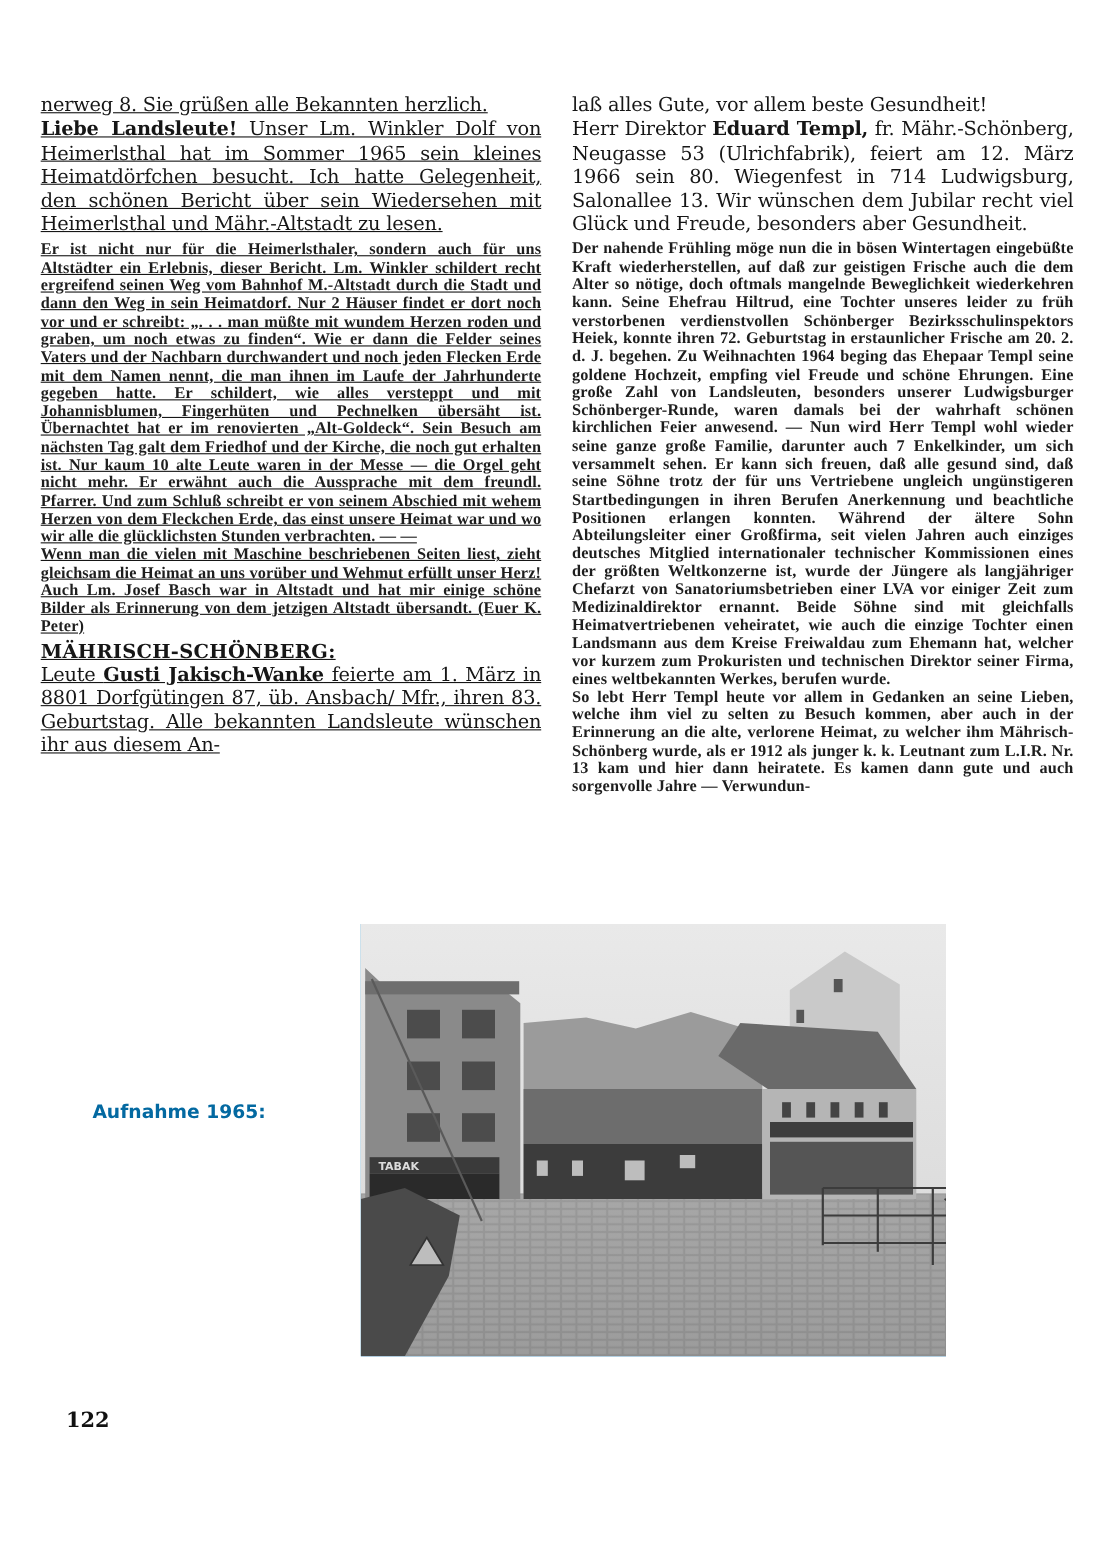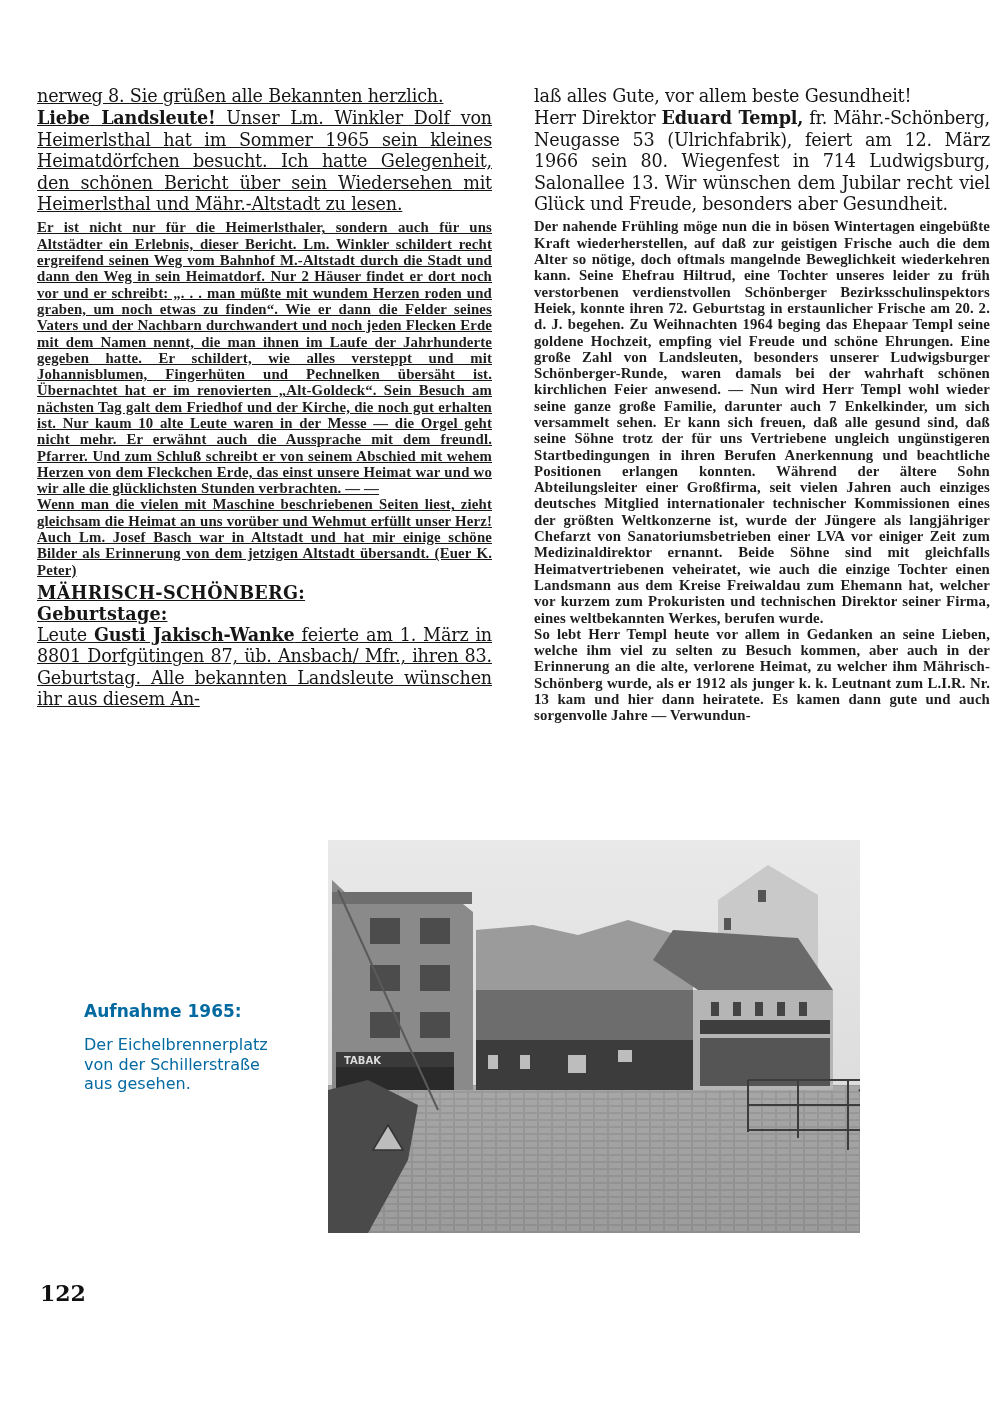--- a/index.html
+++ b/index.html
@@ -1,45 +1,44 @@
 <!DOCTYPE html>
 <html><head>
 <meta charset="utf-8">
 <style>
   html, body { margin: 0; padding: 0; background: #ffffff; }
   body { width: 1000px; height: 1413px; position: relative; overflow: hidden; color: #161616; }
   .col { position: absolute; top: 86px; width: 455px; text-align: justify; }
   #col-left { left: 37px; text-decoration: underline; }
-  #col-right { left: 534px; width: 456px; }
+  #col-right { left: 520px; width: 456px; }
   .lg { font-family: "DejaVu Serif", serif; font-size: 17.6px; line-height: 21.4px; margin: 0; letter-spacing: -0.2px; }
   .sm { font-family: "Liberation Serif", serif; font-size: 14.8px; line-height: 16.3px; margin: 0; font-weight: bold; color: #1e1e1e; letter-spacing: 0.15px; }
   .sm + .sm { margin-top: 0; }
   .bold { font-weight: bold; }
   .heading { font-family: "DejaVu Serif", serif; font-weight: bold; font-size: 17.6px; line-height: 21px; margin: 4px 0 0 0; letter-spacing: 0.3px; }
   .heading.sub { margin-top: 0; letter-spacing: 0.2px; }
 
   #photo { position: absolute; left: 328px; top: 840px; width: 532px; height: 393px; overflow: hidden; background: #0369a1; }
   #photo svg { display: block; }
 
   #caption { position: absolute; left: 84px; top: 1000px; width: 240px; font-family: "DejaVu Sans", sans-serif; color: #0369a1; }
   #caption-title { font-weight: bold; font-size: 17px; line-height: 22px; margin: 0 0 13px 0; }
   #caption-text { font-size: 16px; line-height: 19.5px; margin: 0; white-space: pre-line; }
 
-  #page-number { position: absolute; left: 40px; top: 1280px; font-family: "DejaVu Serif", serif; font-weight: bold; font-size: 22px; color: #111; }
+  #page-number { position: absolute; left: 60px; top: 1280px; font-family: "DejaVu Serif", serif; font-weight: bold; font-size: 19px; color: #111; }
 </style>
 </head>
 <body>
 
 <div id="col-left" class="col">
   <p class="lg">nerweg 8. Sie grüßen alle Bekannten herzlich.</p>
   <p class="lg"><span class="bold">Liebe Landsleute!</span><span> Unser Lm. Winkler Dolf von Heimerlsthal hat im Sommer 1965 sein kleines Heimatdörfchen besucht. Ich hatte Gelegenheit, den schönen Bericht über sein Wiedersehen mit Heimerlsthal und Mähr.-Altstadt zu lesen.</span></p>
   <p class="sm" style="margin-top:4px">Er ist nicht nur für die Heimerlsthaler, sondern auch für uns Altstädter ein Erlebnis, dieser Bericht. Lm. Winkler schildert recht ergreifend seinen Weg vom Bahnhof M.-Altstadt durch die Stadt und dann den Weg in sein Heimatdorf. Nur 2 Häuser findet er dort noch vor und er schreibt: „. . . man müßte mit wundem Herzen roden und graben, um noch etwas zu finden“. Wie er dann die Felder seines Vaters und der Nachbarn durchwandert und noch jeden Flecken Erde mit dem Namen nennt, die man ihnen im Laufe der Jahrhunderte gegeben hatte. Er schildert, wie alles versteppt und mit Johannisblumen, Fingerhüten und Pechnelken übersäht ist. Übernachtet hat er im renovierten „Alt-Goldeck“. Sein Besuch am nächsten Tag galt dem Friedhof und der Kirche, die noch gut erhalten ist. Nur kaum 10 alte Leute waren in der Messe — die Orgel geht nicht mehr. Er erwähnt auch die Aussprache mit dem freundl. Pfarrer. Und zum Schluß schreibt er von seinem Abschied mit wehem Herzen von dem Fleckchen Erde, das einst unsere Heimat war und wo wir alle die glücklichsten Stunden verbrachten. — —</p>
   <p class="sm">Wenn man die vielen mit Maschine beschriebenen Seiten liest, zieht gleichsam die Heimat an uns vorüber und Wehmut erfüllt unser Herz! Auch Lm. Josef Basch war in Altstadt und hat mir einige schöne Bilder als Erinnerung von dem jetzigen Altstadt übersandt. (Euer K. Peter)</p>
   <h2 class="heading">MÄHRISCH-SCHÖNBERG:</h2>
-  <h3 class="heading sub">Geburtstage:</h3>
   <p class="lg"><span>Leute </span><span class="bold">Gusti Jakisch-Wanke</span><span> feierte am 1. März in 8801 Dorfgütingen 87, üb. Ansbach/ Mfr., ihren 83. Geburtstag. Alle bekannten Landsleute wünschen ihr aus diesem An-</span></p>
 </div>
 
 <div id="col-right" class="col">
   <p class="lg">laß alles Gute, vor allem beste Gesundheit!</p>
   <p class="lg"><span>Herr Direktor </span><span class="bold">Eduard Templ,</span><span> fr. Mähr.-Schönberg, Neugasse 53 (Ulrichfabrik), feiert am 12. März 1966 sein 80. Wiegenfest in 714 Ludwigsburg, Salonallee 13. Wir wünschen dem Jubilar recht viel Glück und Freude, besonders aber Gesundheit.</span></p>
   <p class="sm" style="margin-top:3px">Der nahende Frühling möge nun die in bösen Wintertagen eingebüßte Kraft wiederherstellen, auf daß zur geistigen Frische auch die dem Alter so nötige, doch oftmals mangelnde Beweglichkeit wiederkehren kann. Seine Ehefrau Hiltrud, eine Tochter unseres leider zu früh verstorbenen verdienstvollen Schönberger Bezirksschulinspektors Heiek, konnte ihren 72. Geburtstag in erstaunlicher Frische am 20. 2. d. J. begehen. Zu Weihnachten 1964 beging das Ehepaar Templ seine goldene Hochzeit, empfing viel Freude und schöne Ehrungen. Eine große Zahl von Landsleuten, besonders unserer Ludwigsburger Schönberger-Runde, waren damals bei der wahrhaft schönen kirchlichen Feier anwesend. — Nun wird Herr Templ wohl wieder seine ganze große Familie, darunter auch 7 Enkelkinder, um sich versammelt sehen. Er kann sich freuen, daß alle gesund sind, daß seine Söhne trotz der für uns Vertriebene ungleich ungünstigeren Startbedingungen in ihren Berufen Anerkennung und beachtliche Positionen erlangen konnten. Während der ältere Sohn Abteilungsleiter einer Großfirma, seit vielen Jahren auch einziges deutsches Mitglied internationaler technischer Kommissionen eines der größten Weltkonzerne ist, wurde der Jüngere als langjähriger Chefarzt von Sanatoriumsbetrieben einer LVA vor einiger Zeit zum Medizinaldirektor ernannt. Beide Söhne sind mit gleichfalls Heimatvertriebenen veheiratet, wie auch die einzige Tochter einen Landsmann aus dem Kreise Freiwaldau zum Ehemann hat, welcher vor kurzem zum Prokuristen und technischen Direktor seiner Firma, eines weltbekannten Werkes, berufen wurde.</p>
   <p class="sm">So lebt Herr Templ heute vor allem in Gedanken an seine Lieben, welche ihm viel zu selten zu Besuch kommen, aber auch in der Erinnerung an die alte, verlorene Heimat, zu welcher ihm Mährisch-Schönberg wurde, als er 1912 als junger k. k. Leutnant zum L.I.R. Nr. 13 kam und hier dann heiratete. Es kamen dann gute und auch sorgenvolle Jahre — Verwundun-</p>
 </div>
 
@@ -123,18 +122,15 @@
     <g>
       <polygon points="0,250 40,240 90,265 80,320 40,393 0,393" fill="#4a4a4a"></polygon>
       <polygon points="60,285 75,310 45,310" fill="#bdbdbd" stroke="#333" stroke-width="1.5"></polygon>
       <path d="M10,50 L110,270" stroke="#5a5a5a" stroke-width="2"></path>
     </g>
   </svg>
 </div>
 
 <div id="caption">
   <p id="caption-title">Aufnahme 1965:</p>
-  <p id="caption-text">Der Eichelbrennerplatz
-von der Schillerstraße
-aus gesehen.</p>
 </div>
 
 <div id="page-number">122</div>
 
 </body></html>

